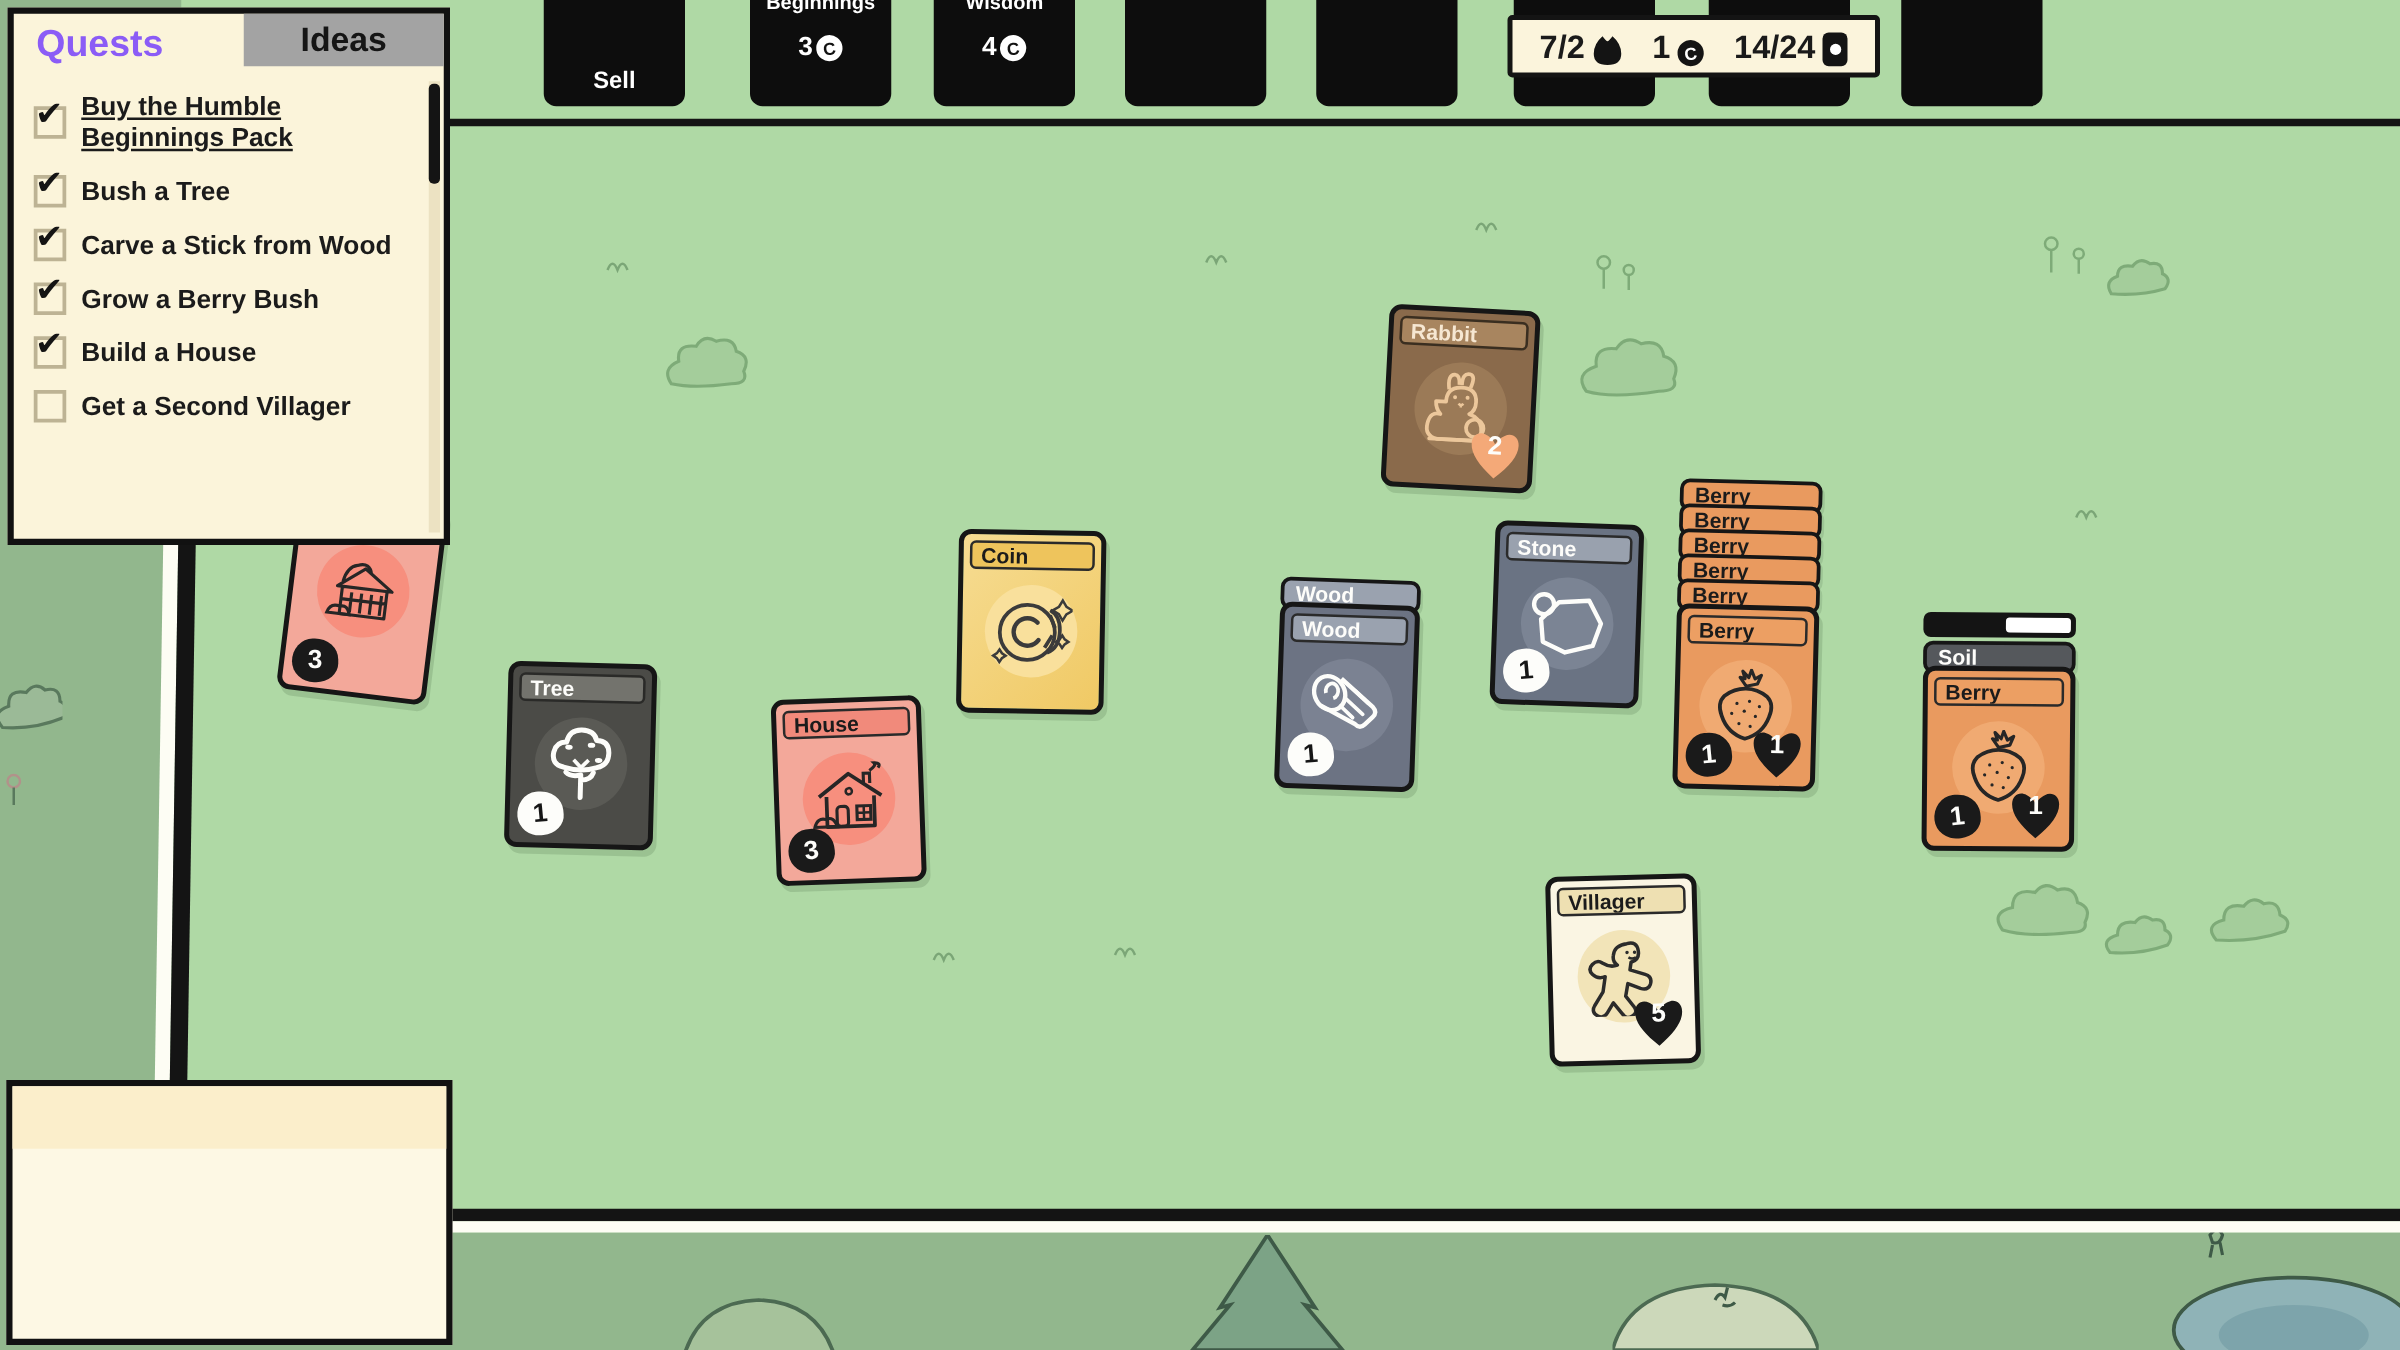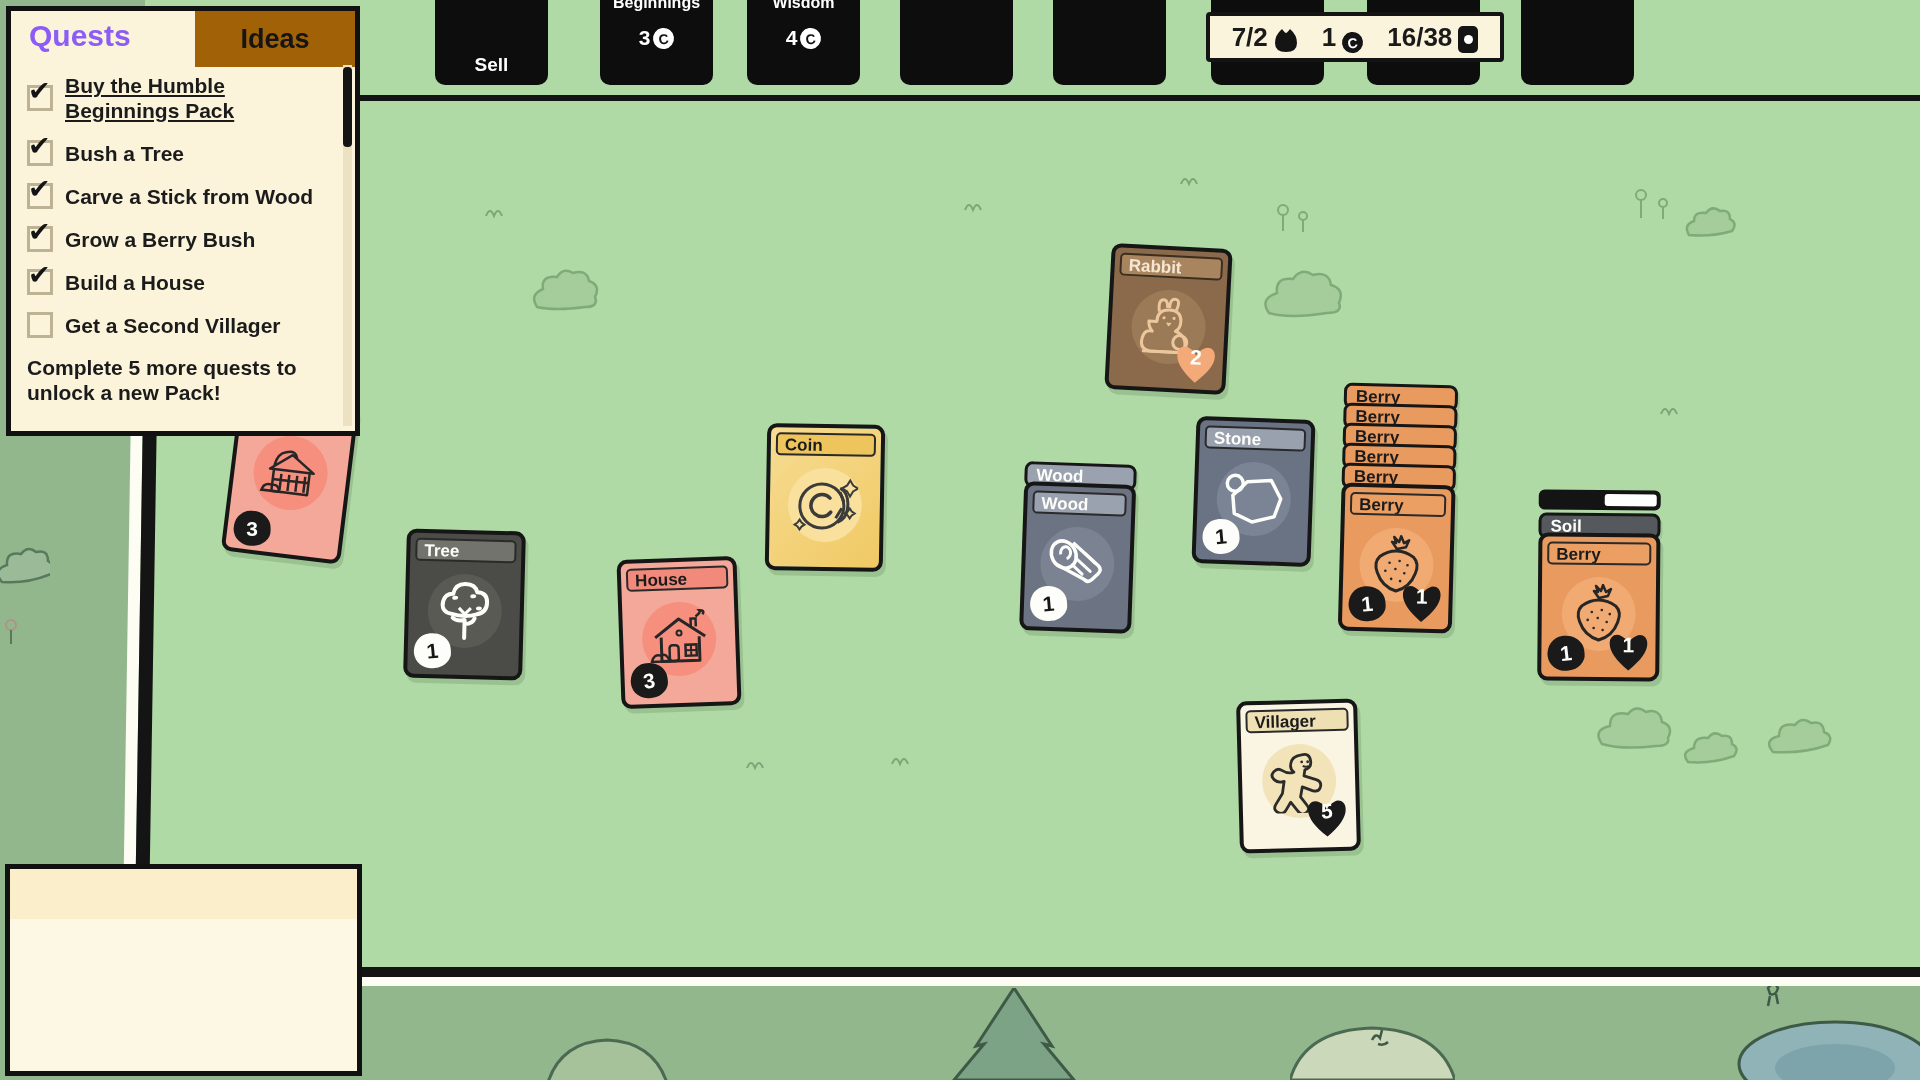--- a/index.html
+++ b/index.html
@@ -56,21 +56,21 @@
     border-radius:3px;z-index:8;box-sizing:border-box;overflow:hidden;}
   #moonfill{position:absolute;left:0;top:0;bottom:0;width:43%;background:#e2d4ab;}
   #moonlabel{position:absolute;left:26px;top:13px;font-weight:bold;font-size:27px;color:#161616;}
   #moonplay{position:absolute;right:14px;top:13px;width:0;height:0;border-left:26px solid #141414;
     border-top:15px solid transparent;border-bottom:15px solid transparent;cursor:pointer;}
 
   
   #questpanel{position:absolute;left:6px;top:6px;width:354px;height:430px;background:#fbf4da;border:5px solid #111;
     z-index:20;box-sizing:border-box;}
   #tab-quests{position:absolute;left:18px;top:8px;font-weight:bold;font-size:30px;color:#8b5cf6;}
-  #tab-ideas{position:absolute;right:0;top:0;width:160px;height:56px;background:#a16207;display:flex;align-items:center;
+  #tab-ideas{position:absolute;right:0;top:0;width:160px;height:42px;background:#a3a3a3;display:flex;align-items:center;
     justify-content:center;font-weight:bold;font-size:27px;color:#151515;cursor:pointer;}
   #questlist{position:absolute;left:16px;top:62px;right:30px;}
   .qitem{display:flex;align-items:center;gap:12px;margin-bottom:17px;}
   .qbox{flex:0 0 auto;width:20px;height:20px;border:3px solid #bdb394;position:relative;}
   .qcheck{position:absolute;left:-2px;top:-10px;font-size:27px;color:#141414;line-height:1;}
   .qlabel{font-weight:bold;font-size:21px;line-height:25px;color:#1b1b1b;}
   #questfooter{margin-top:4px;font-weight:bold;font-size:21px;line-height:25px;color:#1b1b1b;}
   #qscroll-track{position:absolute;right:3px;top:54px;bottom:5px;width:9px;background:#ece2c2;}
   #qscroll-thumb{position:absolute;left:0;top:2px;width:9px;height:80px;background:#141414;border-radius:4px;cursor:pointer;}
 
@@ -214,21 +214,21 @@
           <path d="M8 2 q3 4 4 4 q1 0 4 -4 q7 6 7 14 q0 9 -11 9 q-11 0 -11 -9 q0 -8 7 -14z" fill="#141414"></path>
         </svg>
     </div>
     <div class="stat">
       <span>1</span>
       <span class="coin-glyph black">
           <span>C</span>
         </span>
     </div>
     <div class="stat">
-      <span>16/38</span>
+      <span>14/24</span>
       <span class="cardcount-icon">
           <i></i>
         </span>
     </div>
   </div>
 
 
   <div class="card" style="left:230px;top:398px;width:112px;height:152px;background:#f3a89a;transform:rotate(7deg);z-index:4;">
     <div class="circle" style="background:#f78f7e;top:34px;">
       <svg width="62" height="52" viewBox="0 0 62 52">
@@ -463,21 +463,20 @@
       <div class="qitem">
         <span class="qbox">
             <span class="qcheck">✔</span>
           </span>
         <span class="qlabel">Build a House</span>
       </div>
       <div class="qitem">
         <span class="qbox"></span>
         <span class="qlabel">Get a Second Villager</span>
       </div>
-      <div id="questfooter">Complete 5 more quests to unlock a new Pack!</div>
     </div>
 
     <div id="qscroll-track">
       <div id="qscroll-thumb"></div>
     </div>
   </div>
 
   <div id="hintpanel">
     <div class="hint-header"></div>
   </div>

